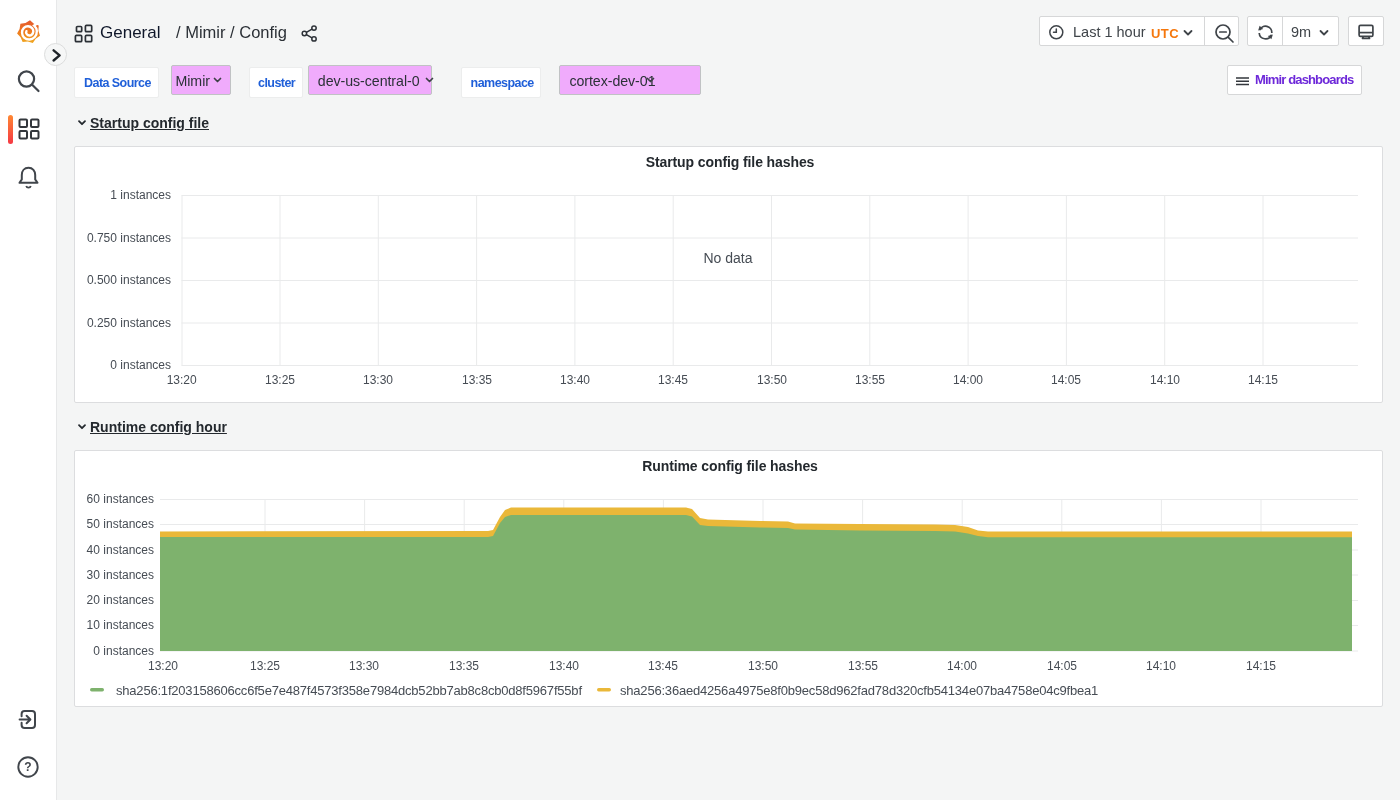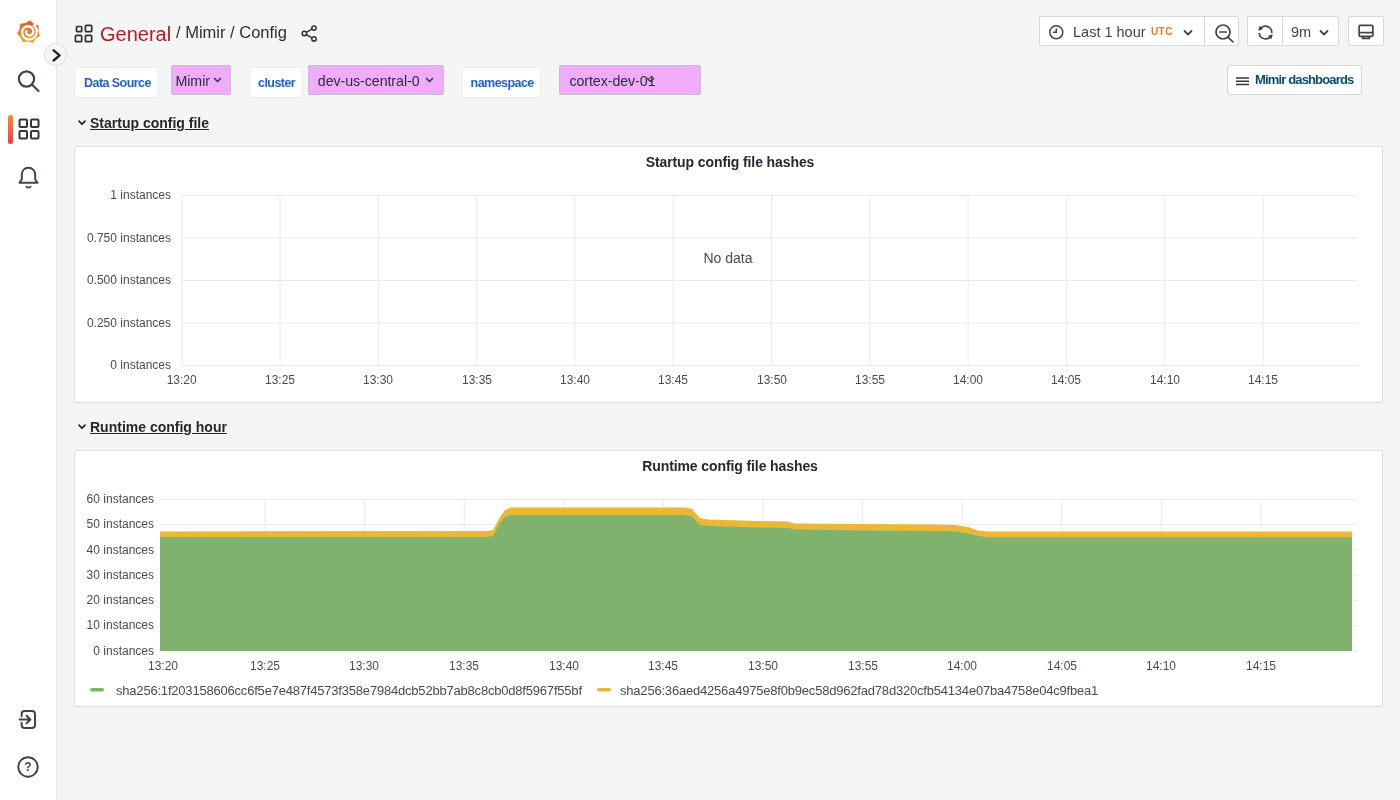--- a/index.html
+++ b/index.html
@@ -71,38 +71,38 @@
     <path d="M8.6 6.3 L14.6 11.4 L8.6 16.5"></path>
   </svg>
 </div>
 
 <svg class="abs" style="left:74px;top:24px" width="19" height="19" viewBox="0 0 19 19" fill="none" stroke="#2b3036" stroke-width="1.7">
   <rect x="2.5" y="2.5" width="5.2" height="5.2" rx="1"></rect>
   <rect x="11.4" y="1.4" width="6.3" height="6.3" rx="1"></rect>
   <rect x="1.4" y="11.4" width="6.3" height="6.3" rx="1"></rect>
   <rect x="11.4" y="11.4" width="6.3" height="6.3" rx="1"></rect>
 </svg>
-<div class="abs" style="left:100px;top:23px;font-size:20px;color:#b91c1c">General</div>
+<div class="abs" style="left:100px;top:23px;font-size:17px;color:#0f172a">General</div>
 <div class="abs" style="left:176px;top:23px;font-size:16.5px;color:#2b3036">/ Mimir / Config</div>
 
 <svg class="abs" style="left:301px;top:25px" width="17" height="17" viewBox="0 0 17 17" fill="none" stroke="#2b3036" stroke-width="1.5">
   <circle cx="13" cy="3.1" r="2.2"></circle>
   <circle cx="3.4" cy="8.5" r="2.2"></circle>
   <circle cx="13" cy="13.9" r="2.2"></circle>
   <path d="M5.4 7.4 L11 4.2 M5.4 9.6 L11 12.8"></path>
 </svg>
 
 <div class="btn" style="left:1038.5px;top:16.2px;width:200.5px;height:30px"></div>
 <div class="abs" style="left:1203.7px;top:17.2px;width:1px;height:28px;background:#d6d7d8"></div>
 <svg class="abs" style="left:1049px;top:24.6px" width="15" height="15" viewBox="0 0 15 15" fill="none" stroke="#3f4449" stroke-width="1.5" stroke-linecap="round">
   <circle cx="7.3" cy="7.3" r="6.5"></circle>
   <path d="M7.3 4.1 V7.3 L4.5 7.3"></path>
 </svg>
 <div class="abs" style="left:1073px;top:24px;font-size:14.5px;color:#3f4449">Last 1 hour</div>
-<div class="abs" style="left:1151px;top:25.5px;font-size:10px;font-weight:bold;letter-spacing:0.4px;color:#f5770c">UTC</div>
+<div class="abs" style="left:1151px;top:25.5px;font-size:13px;font-weight:bold;letter-spacing:0.4px;color:#f5770c">UTC</div>
 <svg class="abs" style="left:1182px;top:28.6px" width="12" height="8" viewBox="0 0 12 8" fill="none" stroke="#3f4449" stroke-width="1.8" stroke-linecap="round" stroke-linejoin="round">
   <path d="M2.5 2 L6 5.5 L9.5 2"></path>
 </svg>
 
 <svg class="abs" style="left:1213px;top:22px" width="22" height="22" viewBox="0 0 22 22" fill="none" stroke="#3f4449" stroke-width="1.7" stroke-linecap="round">
   <circle cx="10" cy="10" r="7"></circle>
   <path d="M6.8 10 h6.4 M15.3 15.3 L20 20"></path>
 </svg>
 
 <div class="btn" style="left:1247.3px;top:16.2px;width:92px;height:30px"></div>
@@ -124,37 +124,37 @@
   <path d="M1.1 8.6 H14.9"></path>
   <path d="M5.2 12.6 L4.5 14.4 H11.5 L10.8 12.6" stroke-linejoin="round"></path>
 </svg>
 
 <div class="lbl" style="left:73.5px;width:85px"><span style="padding-left:9.5px">Data Source</span></div>
 <div class="val" style="left:171px;width:59.5px"><span style="padding-left:3.5px">Mimir</span></div>
 <svg class="abs chev" style="left:212.5px">
     <path d="M1.5 1.5 L4.5 4.5 L7.5 1.5" fill="none" stroke="#3c4046" stroke-width="1.7" stroke-linecap="round" stroke-linejoin="round"></path>
   </svg>
 <div class="lbl" style="left:248.5px;width:54px"><span style="padding-left:8.5px">cluster</span></div>
-<div class="val" style="left:307.8px;width:136px"><span style="padding-left:9px">dev-us-central-0</span></div>
+<div class="val" style="left:307.8px;width:124px"><span style="padding-left:9px">dev-us-central-0</span></div>
 <svg class="abs chev" style="left:424.6px">
     <path d="M1.5 1.5 L4.5 4.5 L7.5 1.5" fill="none" stroke="#3c4046" stroke-width="1.7" stroke-linecap="round" stroke-linejoin="round"></path>
   </svg>
 <div class="lbl" style="left:460.6px;width:80.5px"><span style="padding-left:9px">namespace</span></div>
 <div class="val" style="left:559px;width:142px"><span style="padding-left:9.4px">cortex-dev-01</span></div>
 <svg class="abs chev" style="left:645.7px">
     <path d="M1.5 1.5 L4.5 4.5 L7.5 1.5" fill="none" stroke="#3c4046" stroke-width="1.7" stroke-linecap="round" stroke-linejoin="round"></path>
   </svg>
 
 <div class="btn" style="left:1226.7px;top:64.5px;width:135px;height:30.5px"></div>
 <svg class="abs" style="left:1236px;top:76.5px" width="14" height="9" viewBox="0 0 14 9">
   <g stroke="#33373c" stroke-width="1.5">
     <path d="M0 1 H13 M0 4.3 H13 M0 7.6 H13"></path>
   </g>
 </svg>
-<div class="abs" style="left:1255px;top:64.5px;line-height:30.5px;font-size:13px;font-weight:bold;letter-spacing:-0.85px;color:#0c4a6e">Mimir dashboards</div>
+<div class="abs" style="left:1255px;top:64.5px;line-height:30.5px;font-size:13px;font-weight:bold;letter-spacing:-0.85px;color:#6d28d9">Mimir dashboards</div>
 
 <svg class="abs" style="left:77px;top:119px" width="10" height="8" viewBox="0 0 10 8" fill="none" stroke="#24292e" stroke-width="1.8" stroke-linecap="round" stroke-linejoin="round">
   <path d="M2 2.2 L5 5.2 L8 2.2"></path>
 </svg>
 <div class="abs seclabel" style="left:90px;top:115px">Startup config file</div>
 
 <div class="abs" style="left:74px;top:146px;width:1309px;height:257px;background:#fff;border:1px solid #dcdddf;border-radius:2px"></div>
 <svg class="abs" style="left:74px;top:146px" width="1309" height="257" viewBox="0 0 1309 257">
   <g transform="translate(-74,-146)">
     <text x="730" y="167" font-size="14" font-weight="bold" fill="#24292e" text-anchor="middle" letter-spacing="-0.1">Startup config file hashes</text>

